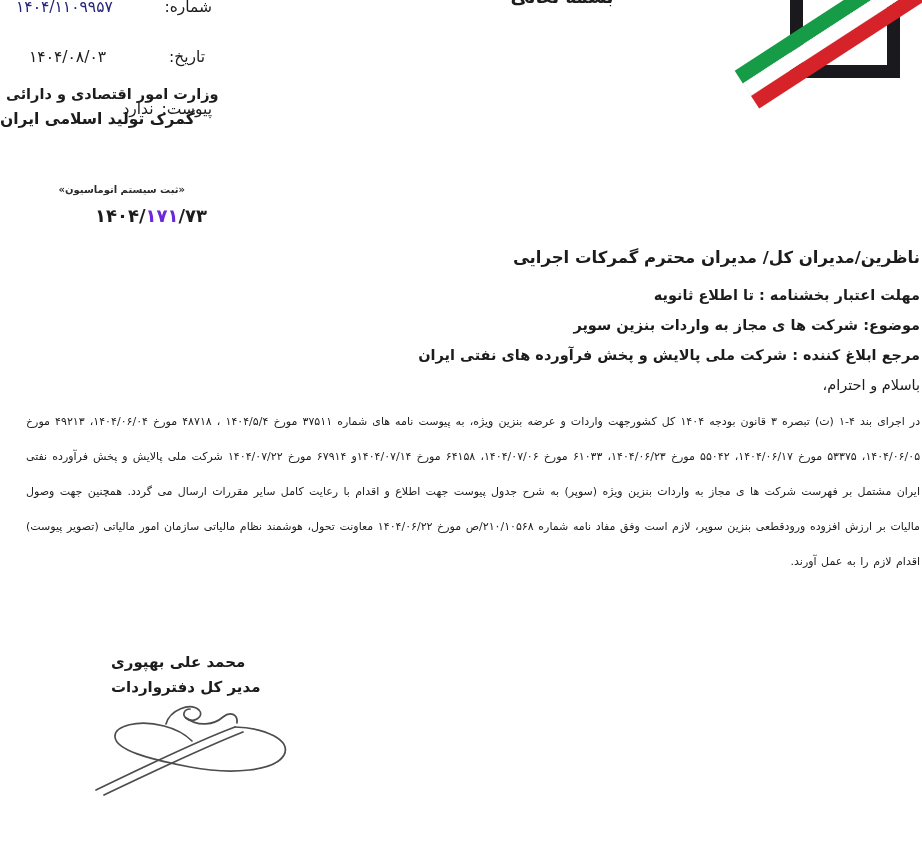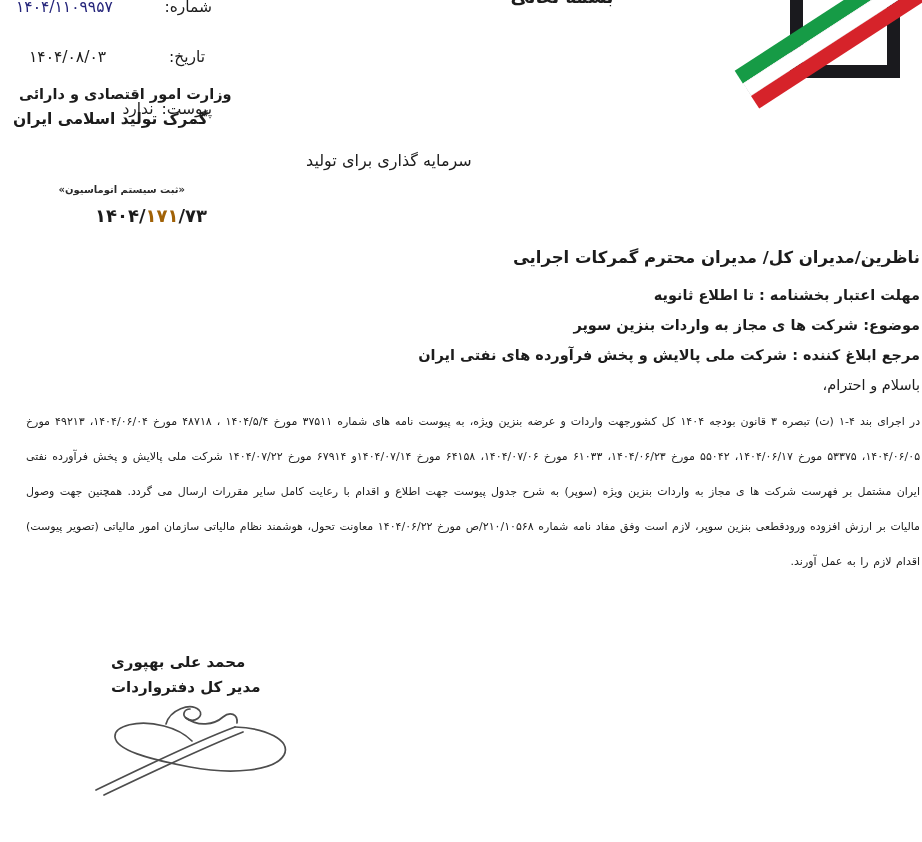--- a/index.html
+++ b/index.html
@@ -80,21 +80,20 @@
   }
 
   
   .org-block {
     position: absolute;
     top: 82px;
     left: 0;
     right: 12px;
     text-align: left;
     direction: rtl;
-    margin-left: 13px;
   }
   .org-block .org-line1 { font-size: 14.5px; font-weight: bold; line-height: 24px; text-align: left; padding-left: 6px; }
   .org-block .org-line2 { font-size: 15.5px; font-weight: bold; line-height: 26px; text-align: left; }
 
   
   .slogan {
     position: absolute;
     top: 151px;
     left: 306px;
     font-size: 16px;
@@ -192,24 +191,23 @@
   <div class="meta-row meta-date">
     <span>تاریخ:</span>
     <span>۱۴۰۴/۰۸/۰۳</span>
   </div>
   <div class="meta-row meta-attach">
     <span>پیوست:</span>
     <span>ندارد</span>
   </div>
   <div class="automation-note">«ثبت سیستم اتوماسیون»</div>
 
-  <div class="slogan">سرمایه گذاری برای تولید</div>
 
   <div class="ref-number">
-    <span>۱۴۰۴/</span><span style="color: #a16207;">۱۷۱</span><span>/۷۳</span>
+    <span>۱۴۰۴/</span><span style="color: #6d28d9;">۱۷۱</span><span>/۷۳</span>
   </div>
 
   <div class="letter">
     <div class="recipient">ناظرین/مدیران کل/ مدیران محترم گمرکات اجرایی</div>
     <div class="head-line">
       <span>مهلت اعتبار بخشنامه :</span>
       <span>تا اطلاع ثانویه</span>
     </div>
     <div class="head-line">
       <span>موضوع:</span>

